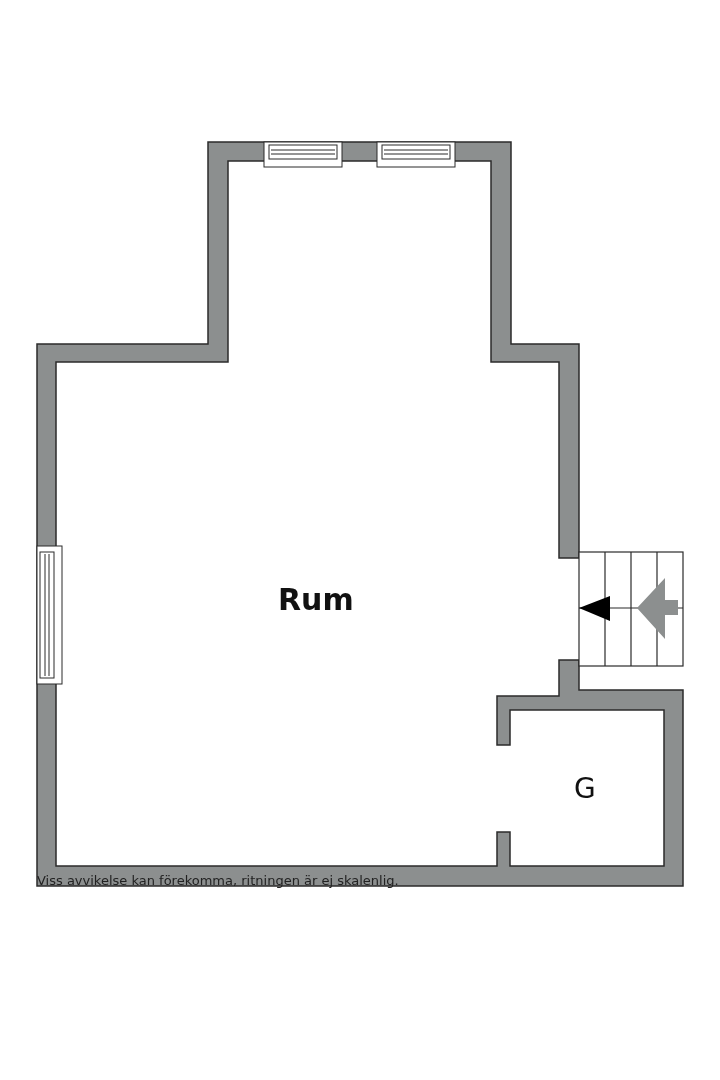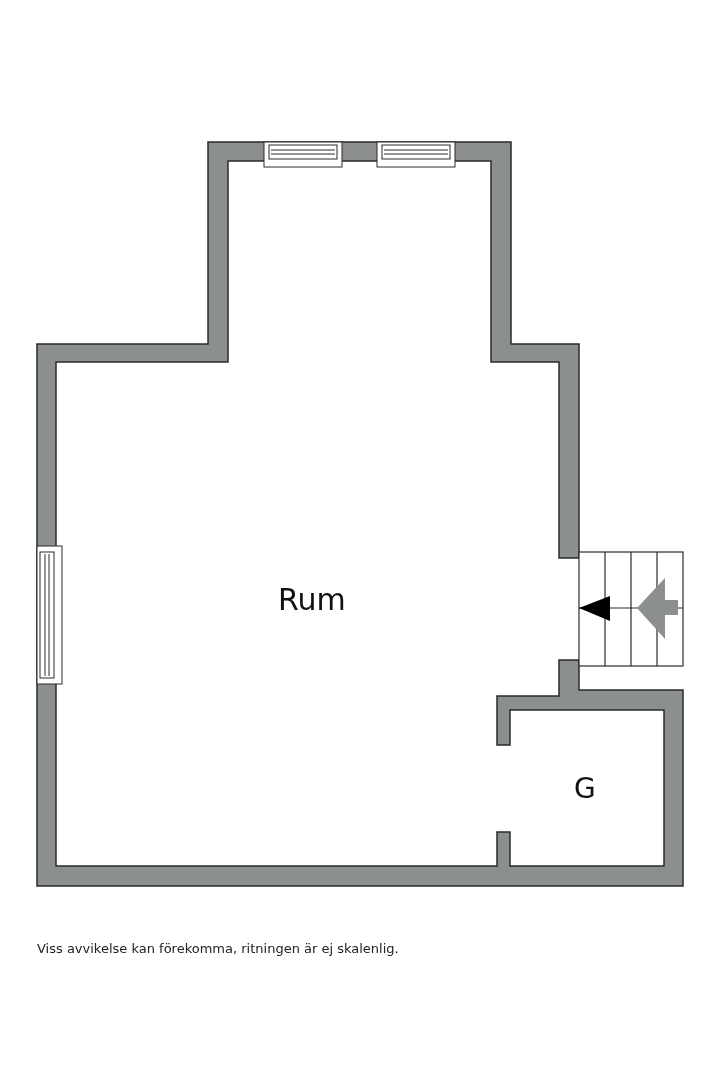--- a/index.html
+++ b/index.html
@@ -1,21 +1,21 @@
 <!DOCTYPE html>
 <html><head>
 <meta charset="utf-8">
 <style>
   html, body { margin:0; padding:0; background:#ffffff; }
   body { width:720px; height:1080px; position:relative; overflow:hidden; font-family:"DejaVu Sans", sans-serif; }
   svg { position:absolute; left:0; top:0; }
   .label { position:absolute; color:#111; font-family:"DejaVu Sans", sans-serif; }
-  #room-rum { left:278px; top:582px; font-size:30px; }
+  #room-rum { left:278px; top:582px; font-size:30px;font-weight:bold; }
   #room-g { left:574px; top:772px; font-size:28px; }
-  #disclaimer { left:37px; top:941px; font-size:13px; color:#222; }
+  #disclaimer { left:37px; top:873px; font-size:13px; color:#222; }
 </style>
 </head>
 <body>
 
 <svg width="720" height="1080" viewBox="0 0 720 1080">
 
   <path fill="#8c8f8f" stroke="#2b2b2b" stroke-width="1.5" fill-rule="evenodd" d="M208,142 L511,142 L511,344 L579,344 L579,558 L559,558 L559,362 L491,362 L491,161 L228,161 L228,362 L56,362 L56,866 L497,866 L497,832 L510,832 L510,866 L664,866 L664,710 L510,710 L510,745 L497,745 L497,696 L559,696 L559,660 L579,660 L579,690 L683,690 L683,886 L37,886 L37,344 L208,344 Z"></path>
 
   <g>
     <rect x="264" y="142" width="78" height="25" fill="#fff" stroke="#2b2b2b" stroke-width="1"></rect>

